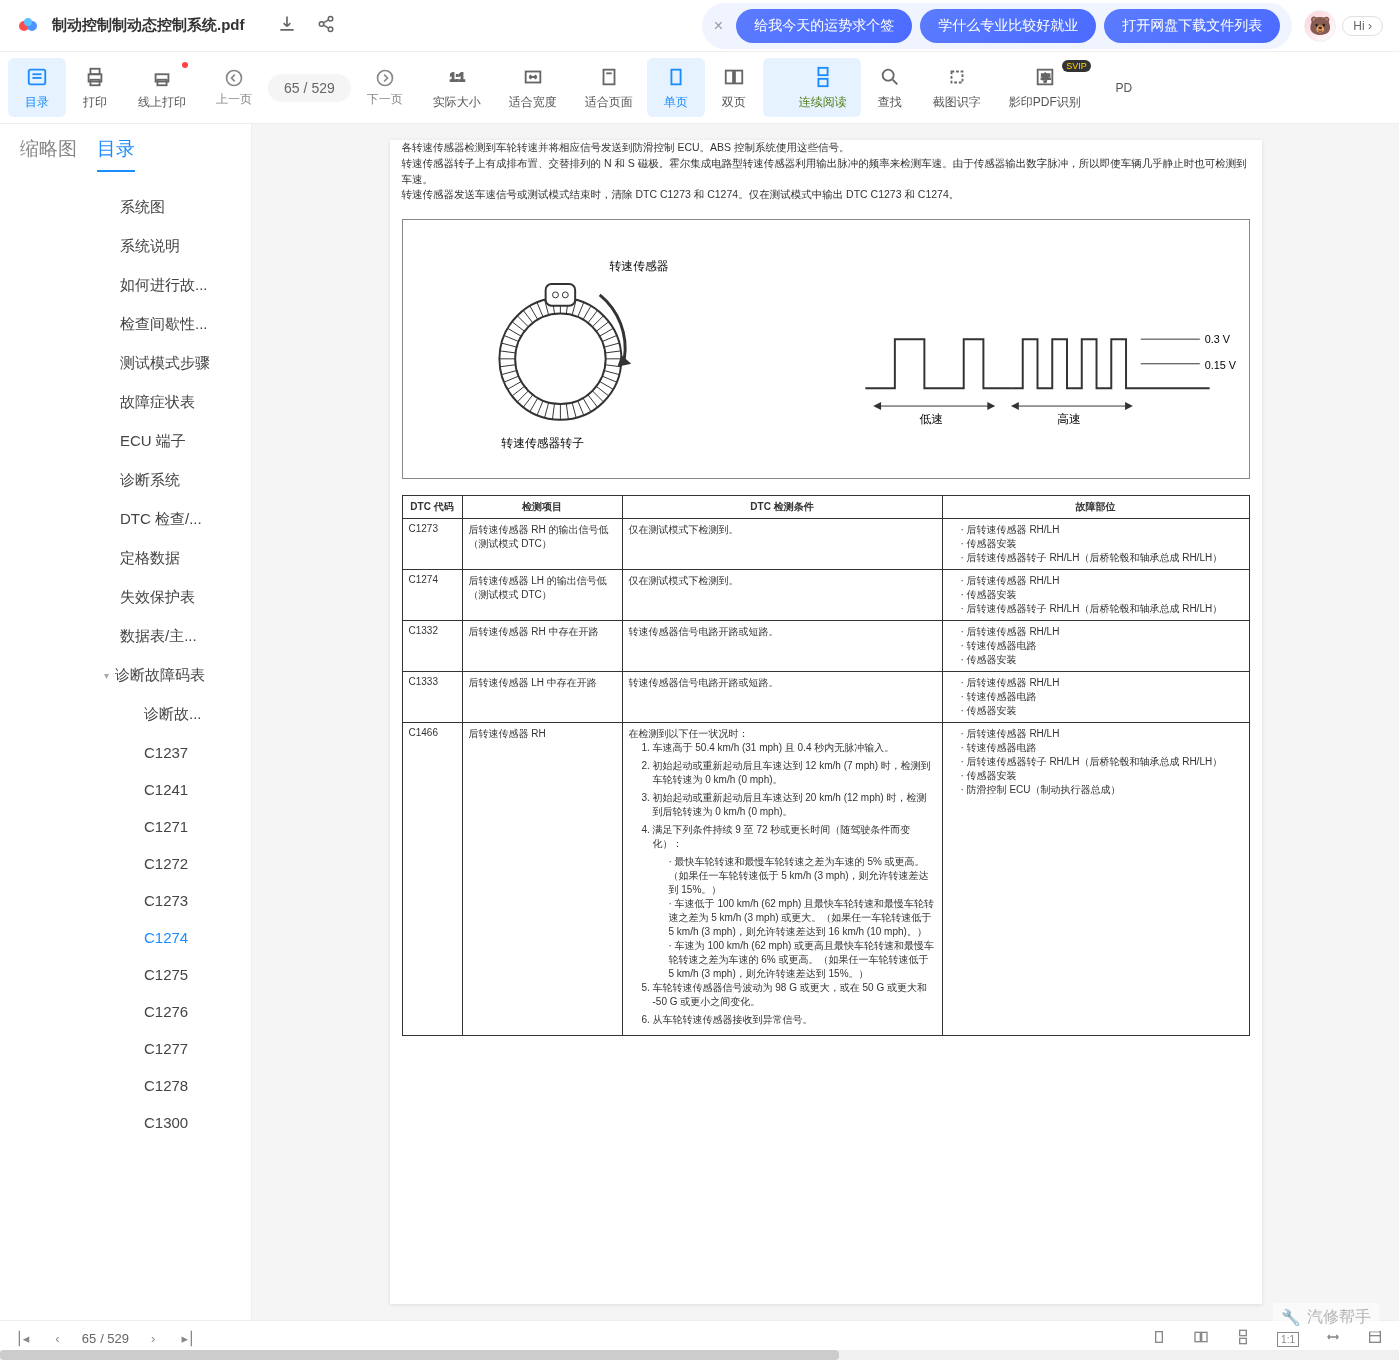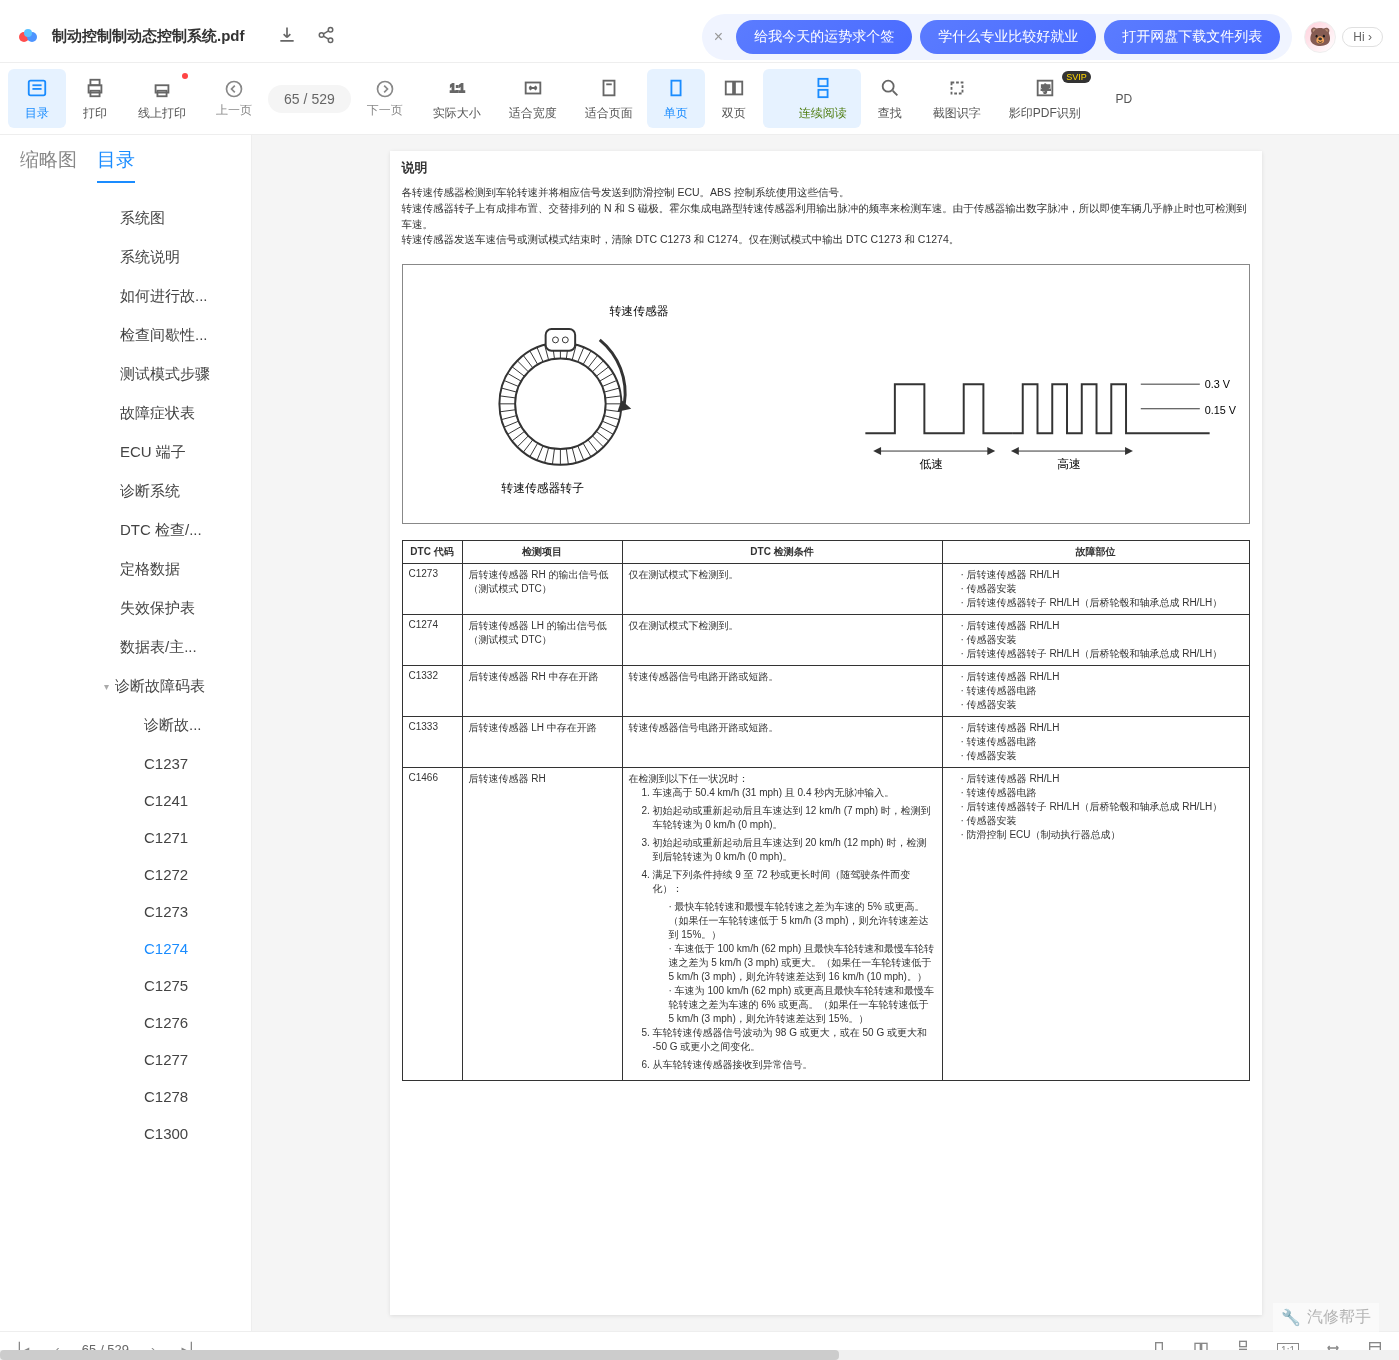--- a/index.html
+++ b/index.html
@@ -1,17 +1,17 @@
 <!DOCTYPE html>
 <html><head>
 <meta charset="utf-8">
 <style>
 * { box-sizing: border-box; margin: 0; padding: 0; }
 body { font-family: "Microsoft YaHei", Arial, sans-serif; background: #fff; font-size: 13px; color: #333; overflow: hidden; width: 1399px; height: 1360px; position: relative; }
-.header { height: 52px; display: flex; align-items: center; padding: 0 16px; border-bottom: 1px solid #eee; margin-top: 11px; }
+.header { height: 52px; display: flex; align-items: center; padding: 0 16px; border-bottom: 1px solid #eee; }
 .logo { display: flex; align-items: center; margin-right: 12px; }
 .logo svg { width: 24px; height: 24px; }
 .filename { font-size: 15px; font-weight: 600; color: #333; }
 .header-actions { display: flex; align-items: center; margin-left: 32px; gap: 20px; }
 .header-icon { color: #666; cursor: pointer; }
 .header-right { margin-left: auto; display: flex; align-items: center; gap: 12px; }
 .suggestion-container { display: flex; align-items: center; gap: 8px; background: #f0f4ff; border-radius: 24px; padding: 6px 12px 6px 6px; }
 .close-btn { width: 20px; height: 20px; display: flex; align-items: center; justify-content: center; color: #999; cursor: pointer; font-size: 16px; }
 .suggest-chip { background: linear-gradient(135deg, #5b7cff, #4a6bff); color: #fff; padding: 8px 18px; border-radius: 20px; font-size: 14px; cursor: pointer; }
 .avatar-box { display: flex; align-items: center; gap: 6px; }
@@ -282,21 +282,20 @@
         <div class="toc-item level-2">C1275</div>
         <div class="toc-item level-2">C1276</div>
         <div class="toc-item level-2">C1277</div>
         <div class="toc-item level-2">C1278</div>
         <div class="toc-item level-2">C1300</div>
       </div>
   </div>
 
   <div class="content">
     <div class="pdf-page">
-      <div class="section-title">说明</div>
       <div class="body-text">
         <div>各转速传感器检测到车轮转速并将相应信号发送到防滑控制 ECU。ABS 控制系统使用这些信号。</div>
         <div>转速传感器转子上有成排布置、交替排列的 N 和 S 磁极。霍尔集成电路型转速传感器利用输出脉冲的频率来检测车速。由于传感器输出数字脉冲，所以即使车辆几乎静止时也可检测到车速。</div>
         <div>转速传感器发送车速信号或测试模式结束时，清除 DTC C1273 和 C1274。仅在测试模式中输出 DTC C1273 和 C1274。</div>
       </div>
       <div class="diagram">
         <svg class="svg-diag" viewBox="0 0 860 260">
 
           <circle cx="160" cy="140" r="62" fill="none" stroke="#333" stroke-width="2"></circle>
           <circle cx="160" cy="140" r="46" fill="none" stroke="#333" stroke-width="2"></circle>

